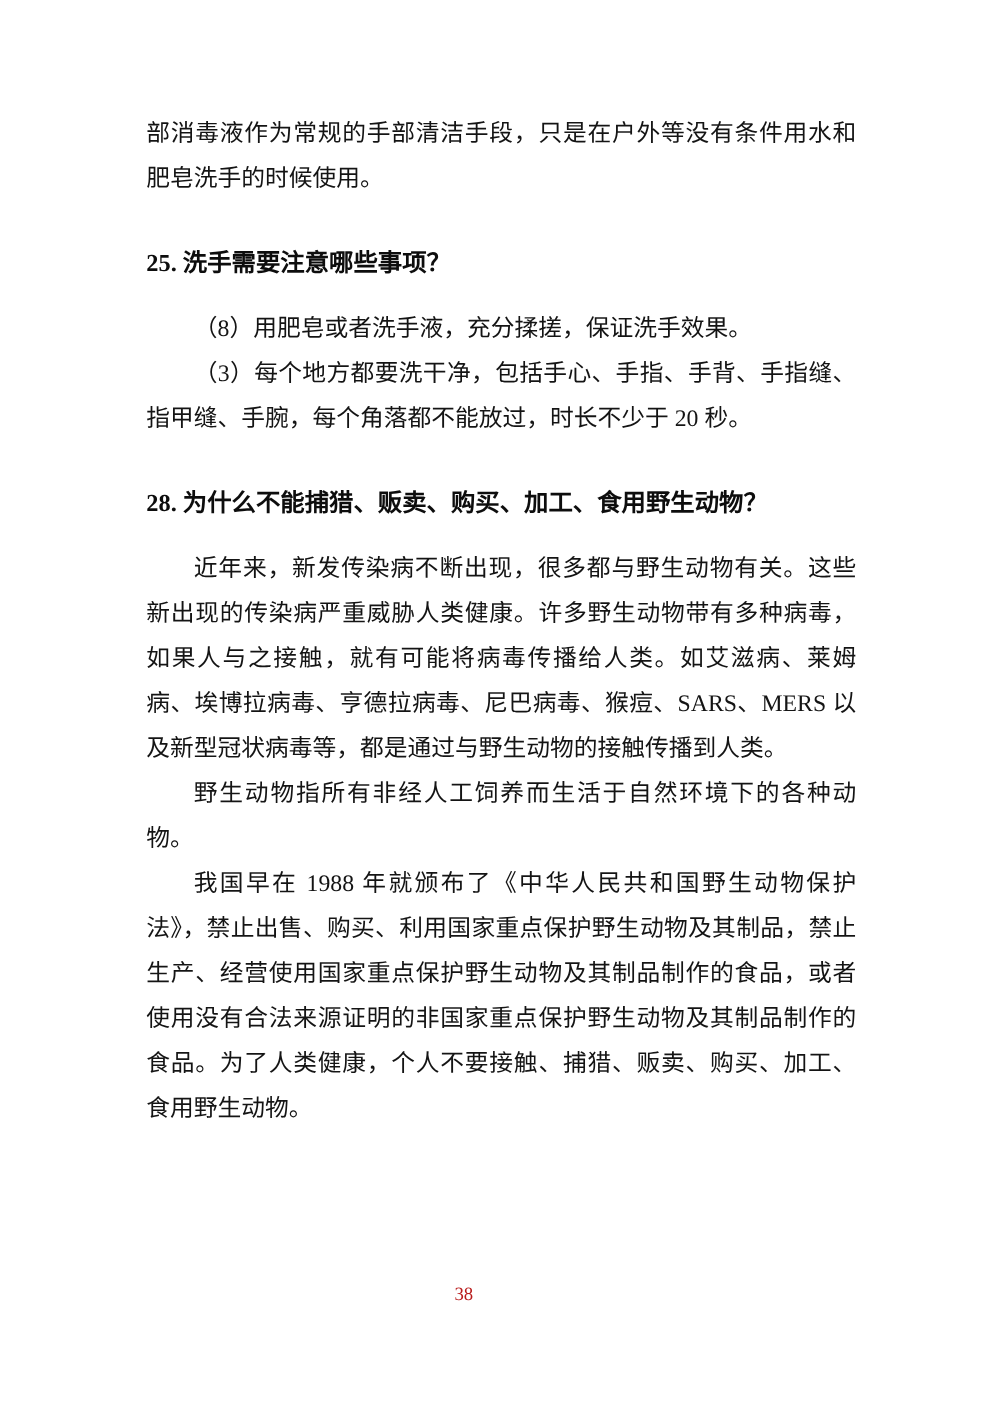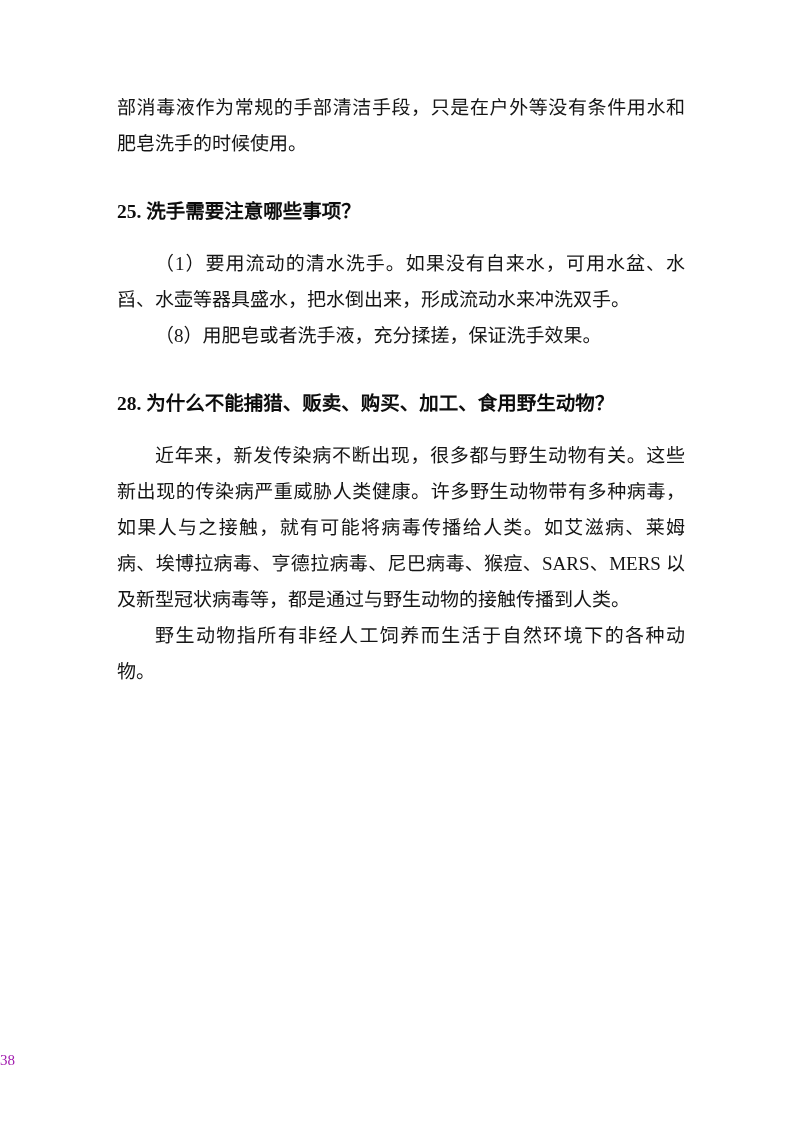--- a/index.html
+++ b/index.html
@@ -42,40 +42,42 @@
     font-size: 19.5px;
     line-height: 36px;
     font-weight: bold;
     color: #0d0d0d;
     text-align: left;
   }
   .pagenum {
     position: absolute;
     left: 0;
     right: 0;
-    top: 1050px;
+    top: 1026px;
+    text-align: center;
     font-size: 15px;
     line-height: 20px;
-    color: #a21caf;
+    color: #b91c1c;
   }
 </style>
 </head>
 <body>
 
 <div class="page">
   <div class="content">
 
     <p class="body noindent">部消毒液作为常规的手部清洁手段，只是在户外等没有条件用水和肥皂洗手的时候使用。</p>
 
     <h2 class="qheading">25. 洗手需要注意哪些事项？</h2>
 
-    <p class="body">（1）要用流动的清水洗手。如果没有自来水，可用水盆、水舀、水壶等器具盛水，把水倒出来，形成流动水来冲洗双手。</p>
     <p class="body">（8）用肥皂或者洗手液，充分揉搓，保证洗手效果。</p>
+    <p class="body">（3）每个地方都要洗干净，包括手心、手指、手背、手指缝、指甲缝、手腕，每个角落都不能放过，时长不少于 20 秒。</p>
 
     <h2 class="qheading">28. 为什么不能捕猎、贩卖、购买、加工、食用野生动物？</h2>
 
     <p class="body">近年来，新发传染病不断出现，很多都与野生动物有关。这些新出现的传染病严重威胁人类健康。许多野生动物带有多种病毒，如果人与之接触，就有可能将病毒传播给人类。如艾滋病、莱姆病、埃博拉病毒、亨德拉病毒、尼巴病毒、猴痘、SARS、MERS 以及新型冠状病毒等，都是通过与野生动物的接触传播到人类。</p>
     <p class="body">野生动物指所有非经人工饲养而生活于自然环境下的各种动物。</p>
+    <p class="body">我国早在 1988 年就颁布了《中华人民共和国野生动物保护法》，禁止出售、购买、利用国家重点保护野生动物及其制品，禁止生产、经营使用国家重点保护野生动物及其制品制作的食品，或者使用没有合法来源证明的非国家重点保护野生动物及其制品制作的食品。为了人类健康，个人不要接触、捕猎、贩卖、购买、加工、食用野生动物。</p>
 
   </div>
 
   <div class="pagenum">38</div>
 </div>
 
 </body></html>

